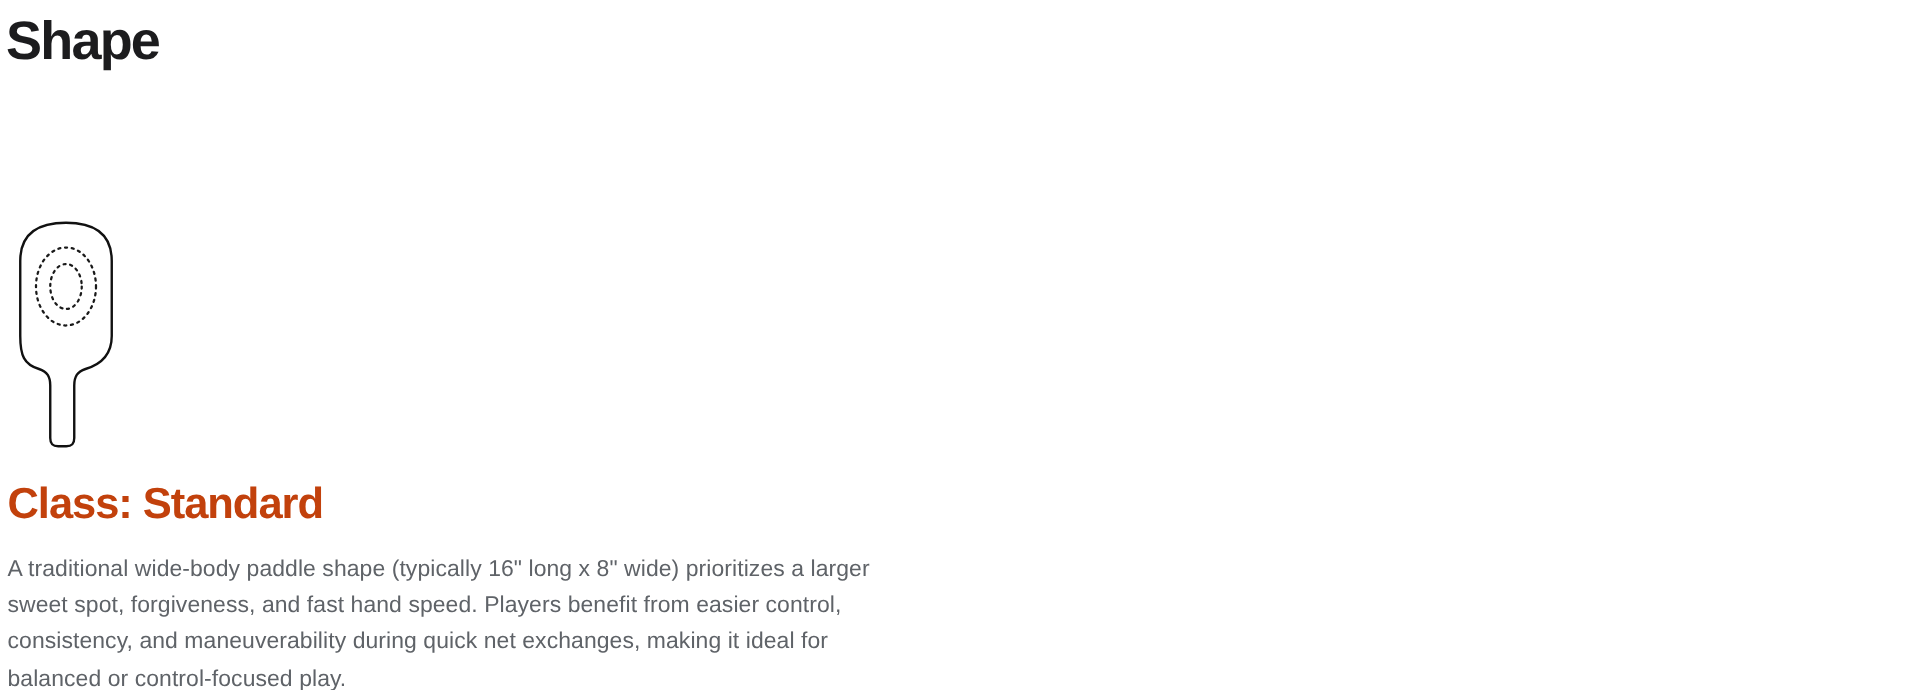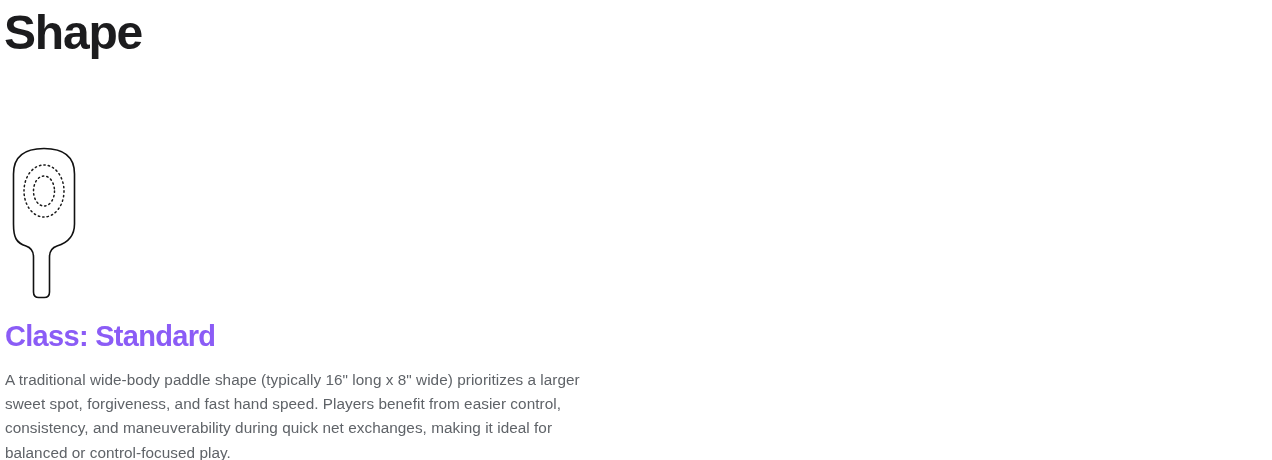--- a/index.html
+++ b/index.html
@@ -13,21 +13,21 @@
     font-family: "Liberation Sans", sans-serif;
     color: #202124;
     overflow: hidden;
     position: relative;
   }
 
   .page-title {
     position: absolute;
     left: 4px;
     top: 8px;
-    font-size: 48px;
+    font-size: 36px;
     font-weight: bold;
     letter-spacing: -1.2px;
     line-height: 1.05;
     color: #1c1c1e;
     margin: 0;
   }
 
   .columns {
     position: absolute;
     left: 0;
@@ -47,21 +47,21 @@
 
   .figure {
     display: block;
   }
   .figure svg { display: block; }
 
   .card-heading {
     font-size: 29px;
     font-weight: bold;
     letter-spacing: -0.7px;
-    color: #8b5cf6;
+    color: #c2410c;
     margin: 0;
     line-height: 1.1;
   }
 
   .card-body {
     font-size: 15.3px;
     line-height: 24.2px;
     color: #5f6368;
     margin: 0;
     letter-spacing: 0.05px;

